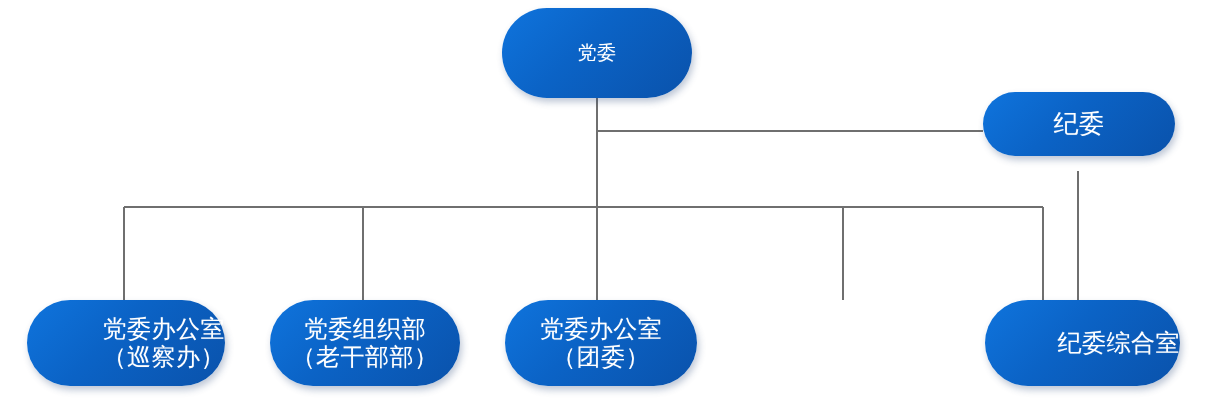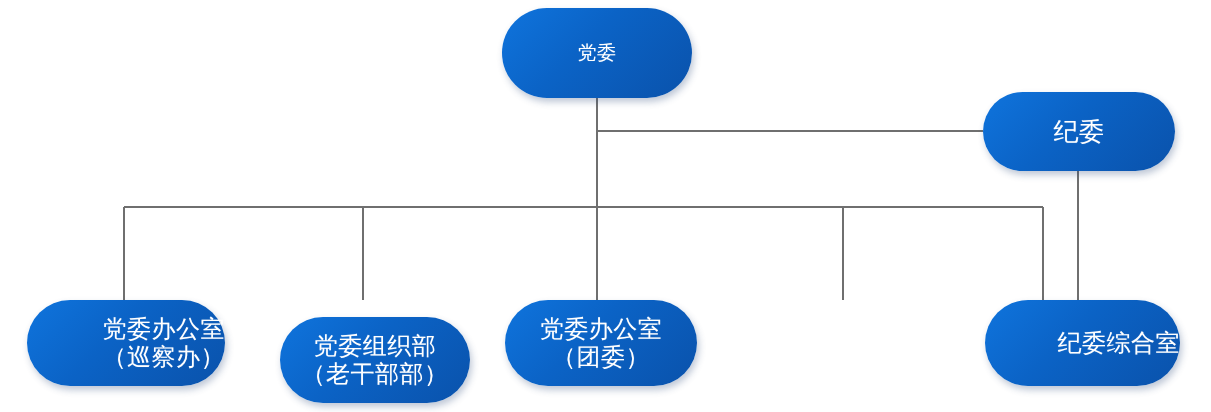--- a/index.html
+++ b/index.html
@@ -50,32 +50,32 @@
     top: 8px;
     width: 190px;
     height: 90px;
     border-radius: 45px;
     font-size: 19px;
   }
   .node-discipline {
     left: 983px;
     top: 92px;
     width: 192px;
-    height: 79px;
+    height: 64px;
     border-radius: 40px;
     font-size: 25px;
   }
   .node-leaf {
     top: 300px;
     height: 86px;
     border-radius: 43px;
     font-size: 24px;
   }
   .leaf-0 { left: 27px;  width: 198px; justify-content: flex-end; }
-  .leaf-1 { left: 280px; width: 190px; margin-top: 17px; }
+  .leaf-1 { left: 270px; width: 190px; }
   .leaf-2 { left: 505px; width: 192px; }
   .leaf-3 { left: 748px; width: 190px; }
   .leaf-4 { left: 985px; width: 195px; justify-content: flex-end; }
 </style>
 </head>
 <body>
 
 <div id="chart-root">
 
   <svg id="connector-layer" width="1211" height="412" viewBox="0 0 1211 412">

